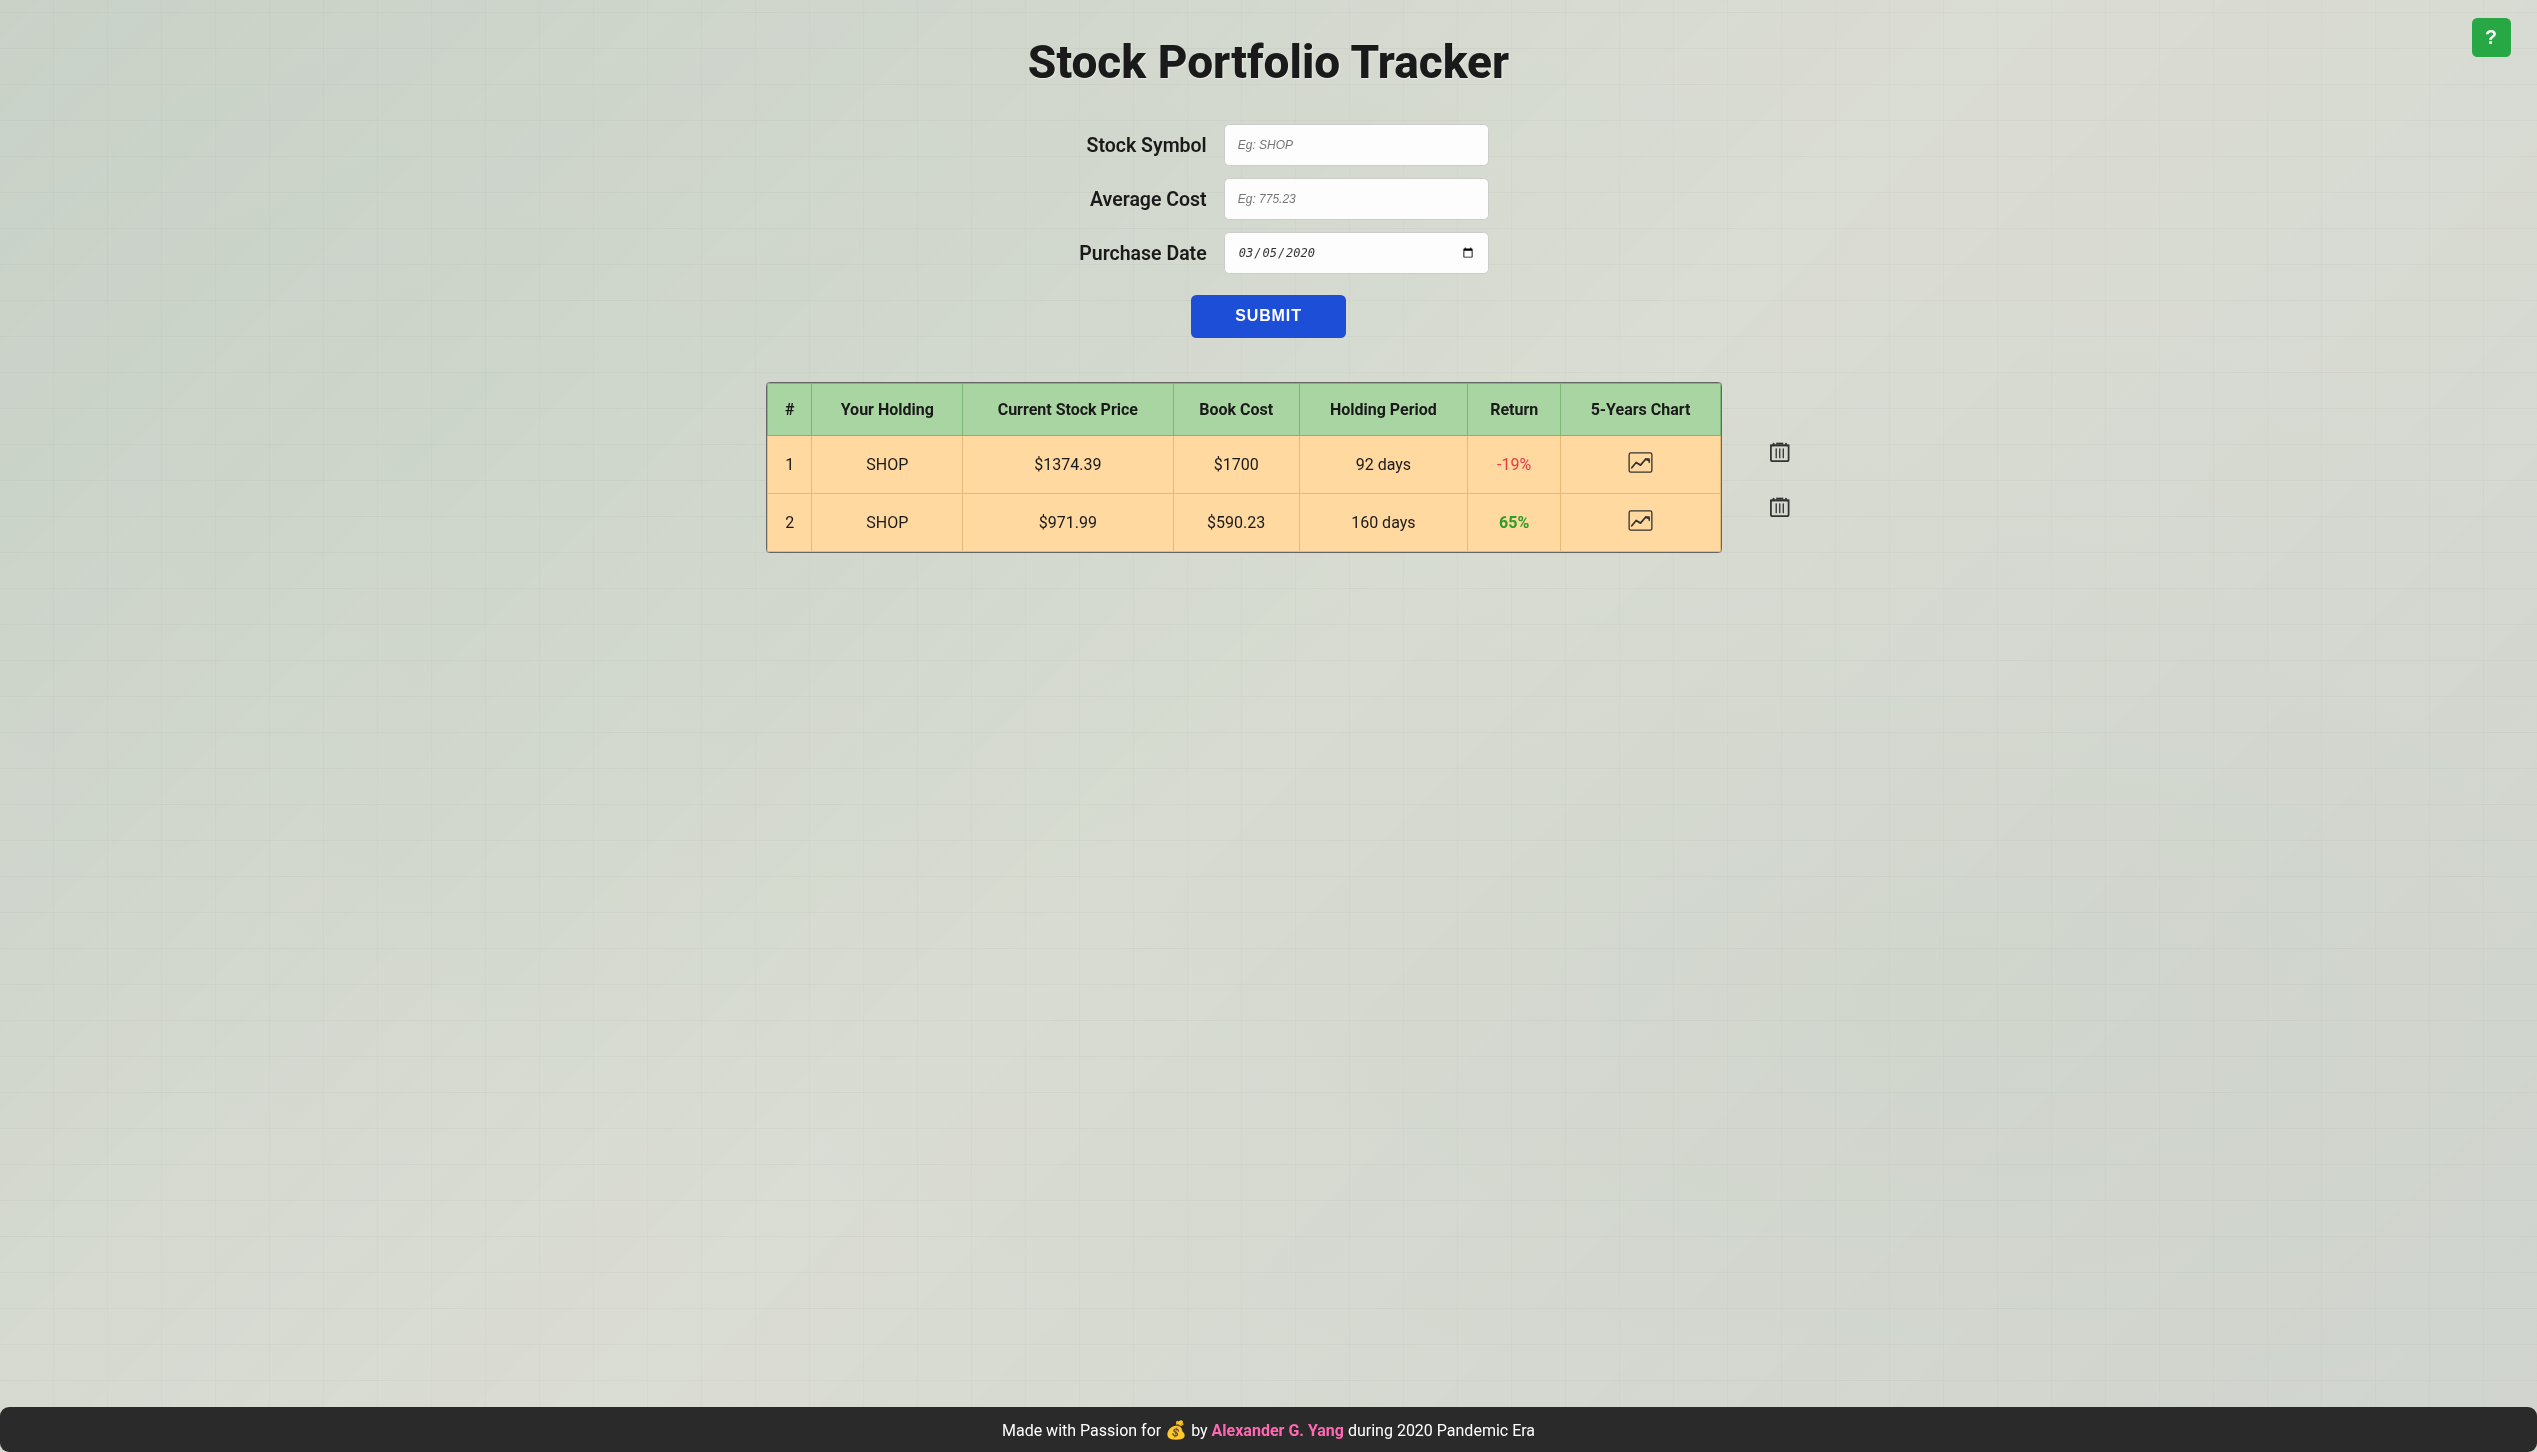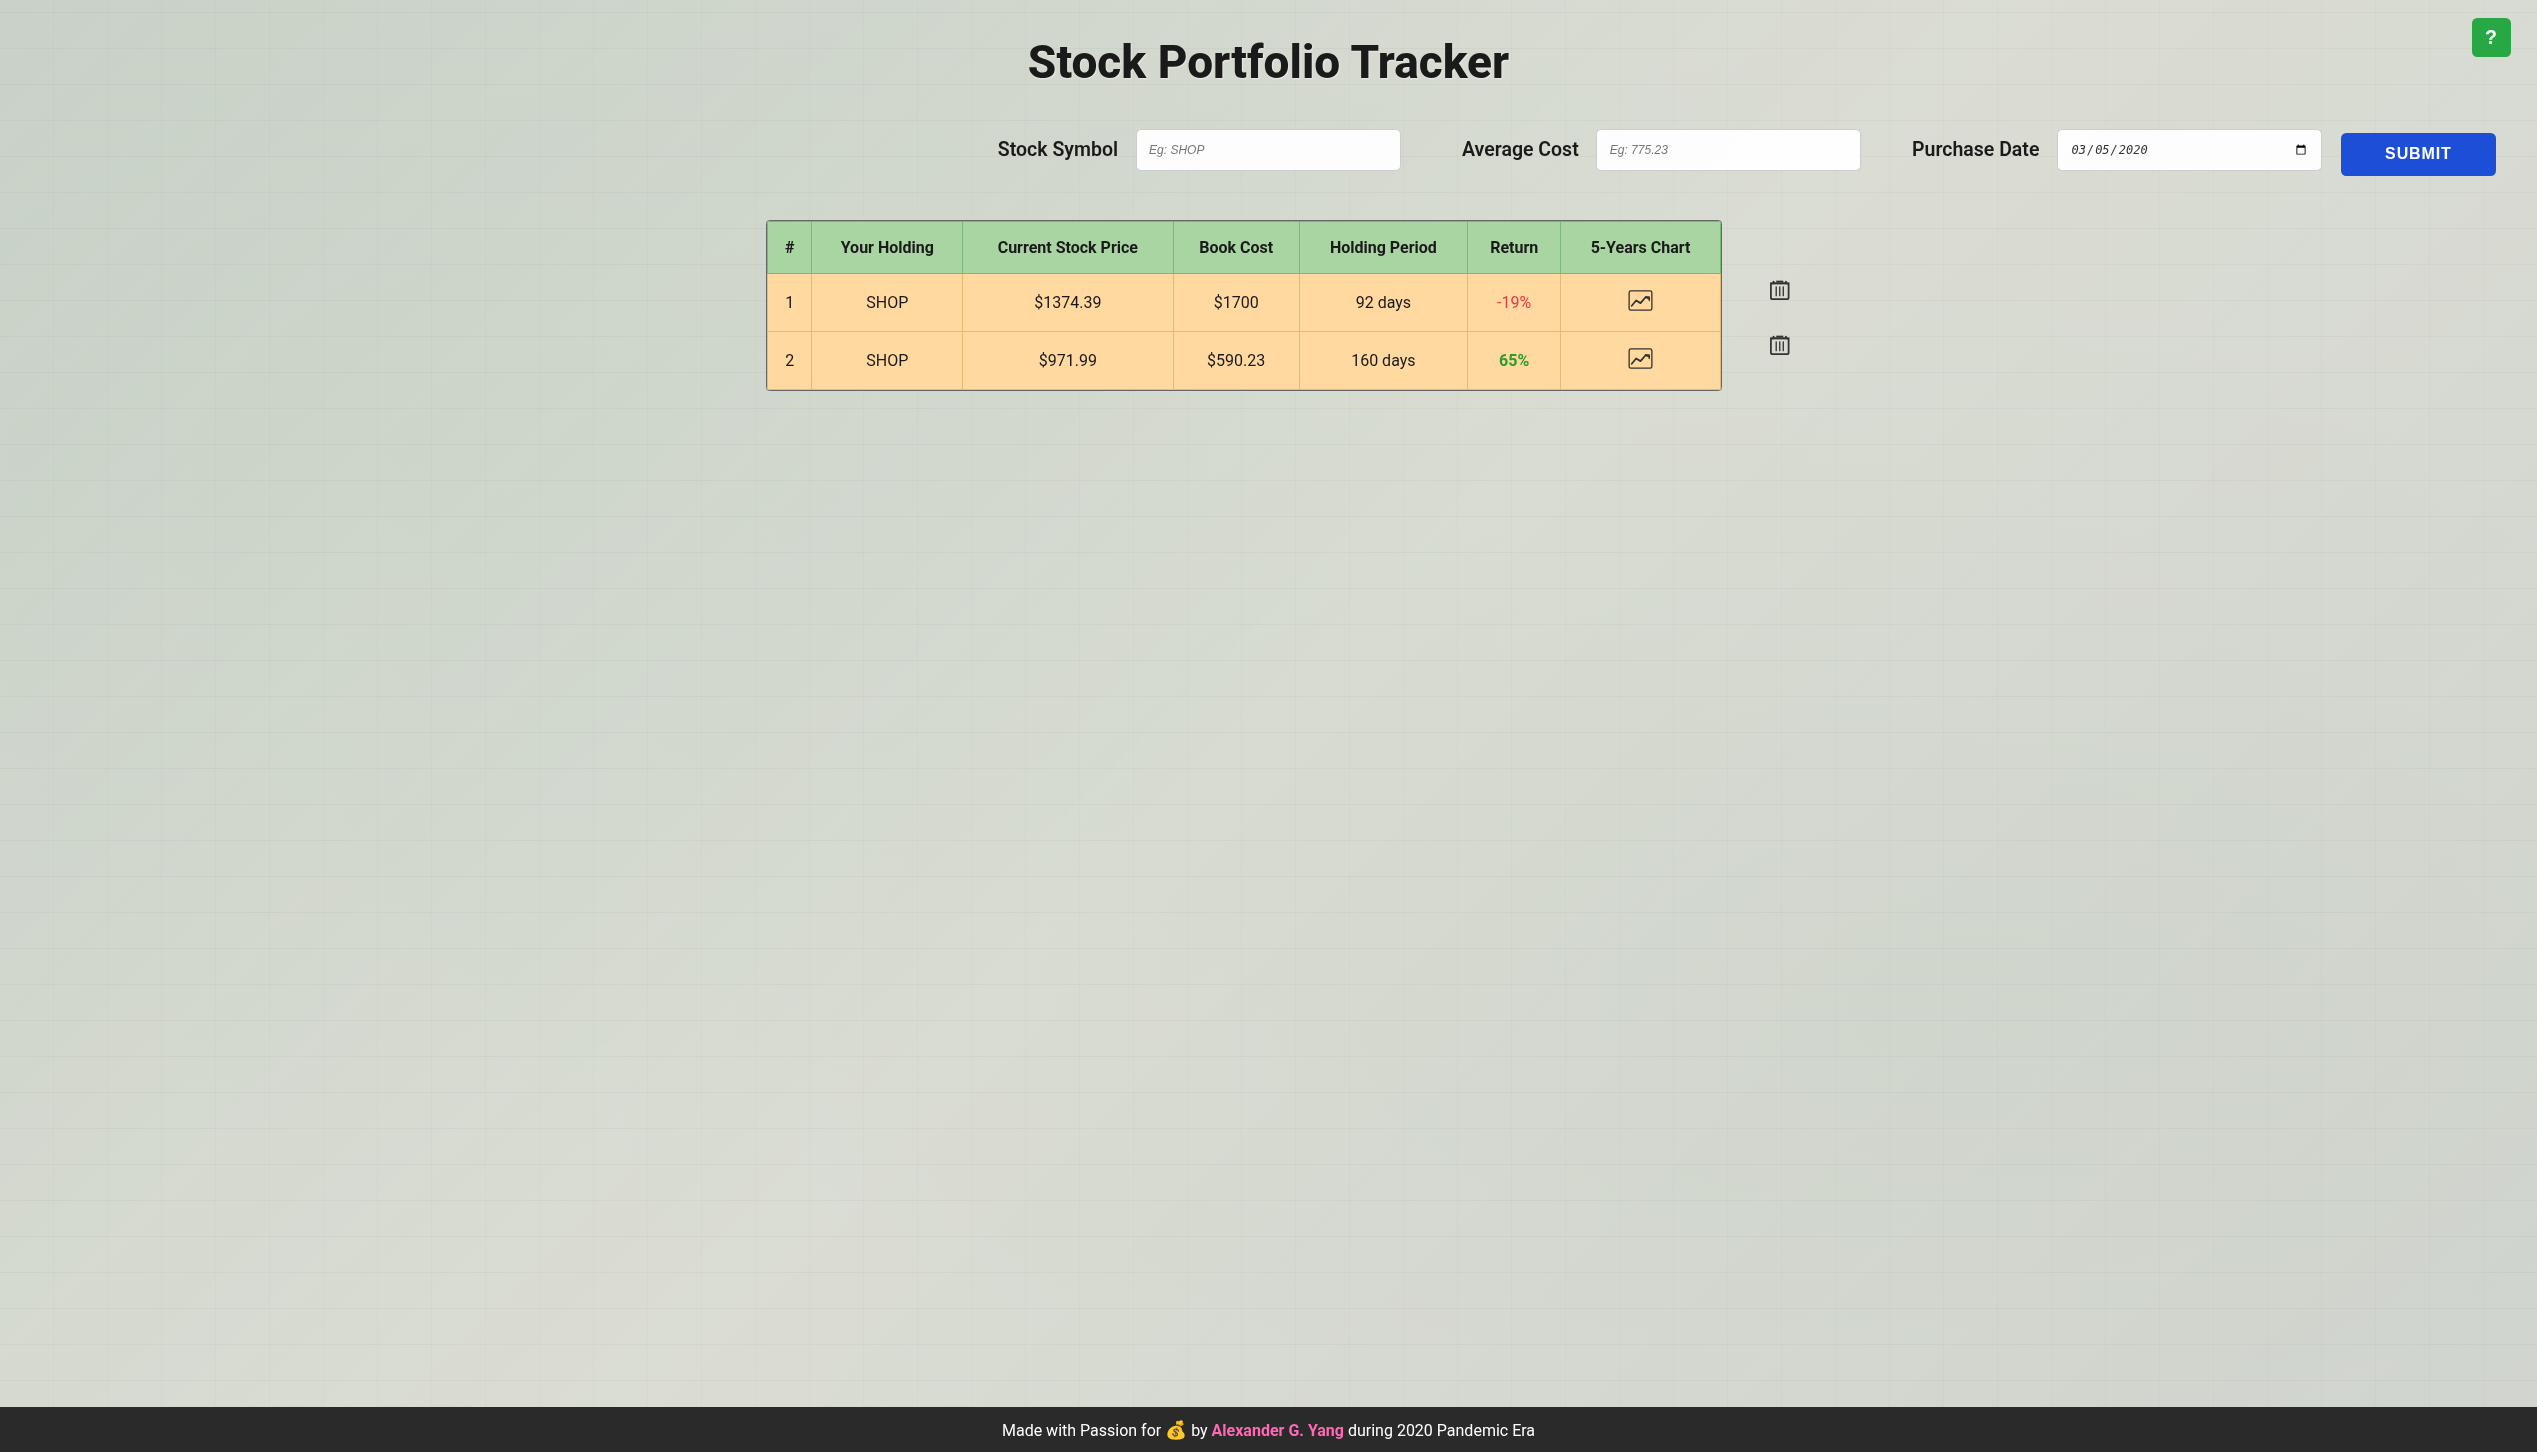--- a/index.html
+++ b/index.html
@@ -86,22 +86,22 @@
       color: #1a1a1a;
       text-align: center;
       margin-top: 35px;
       margin-bottom: 35px;
       text-shadow: 0.9px 0.9px 1.8px rgba(255,255,255,0.5);
     }
 
     
     .form-container {
       display: flex;
-      flex-direction: row;
-      gap: 19px;
+      flex-direction: column;
+      gap: 12px;
       align-items: center;
       width: 100%;
       max-width: 619px;
       margin-bottom: 26.5px;
     }
 
     .form-row {
       display: flex;
       align-items: center;
       gap: 17.7px;
@@ -245,20 +245,21 @@
       position: fixed;
       bottom: 0;
       left: 0;
       right: 0;
       background: #2a2a2a;
       color: #fff;
       text-align: center;
       padding: 12.4px 17.7px;
       font-size: 16px;
       z-index: 10;
+      border-radius: 9px;
     }
 
     .footer-highlight {
       color: #ff69b4;
       font-weight: 700;
     }
 
     .footer-emoji {
       font-size: 17.7px;
     }

